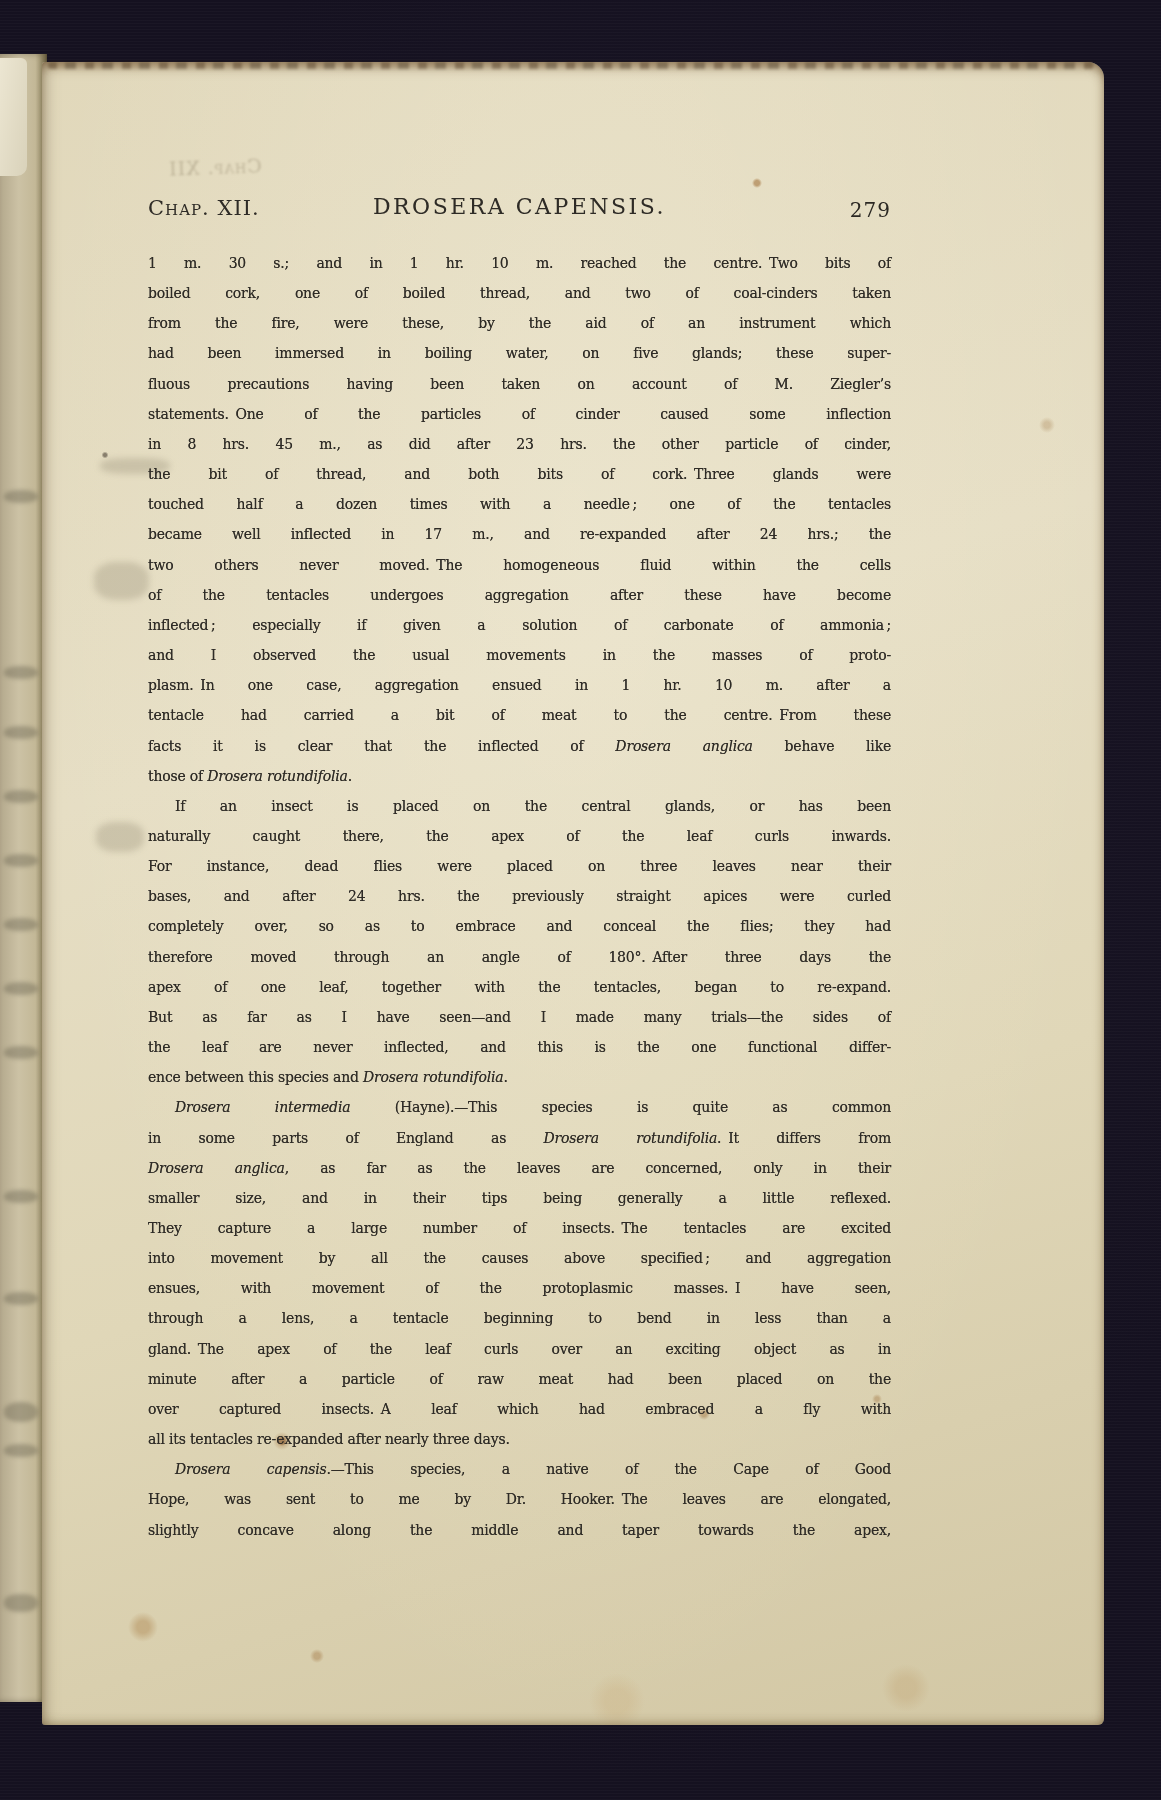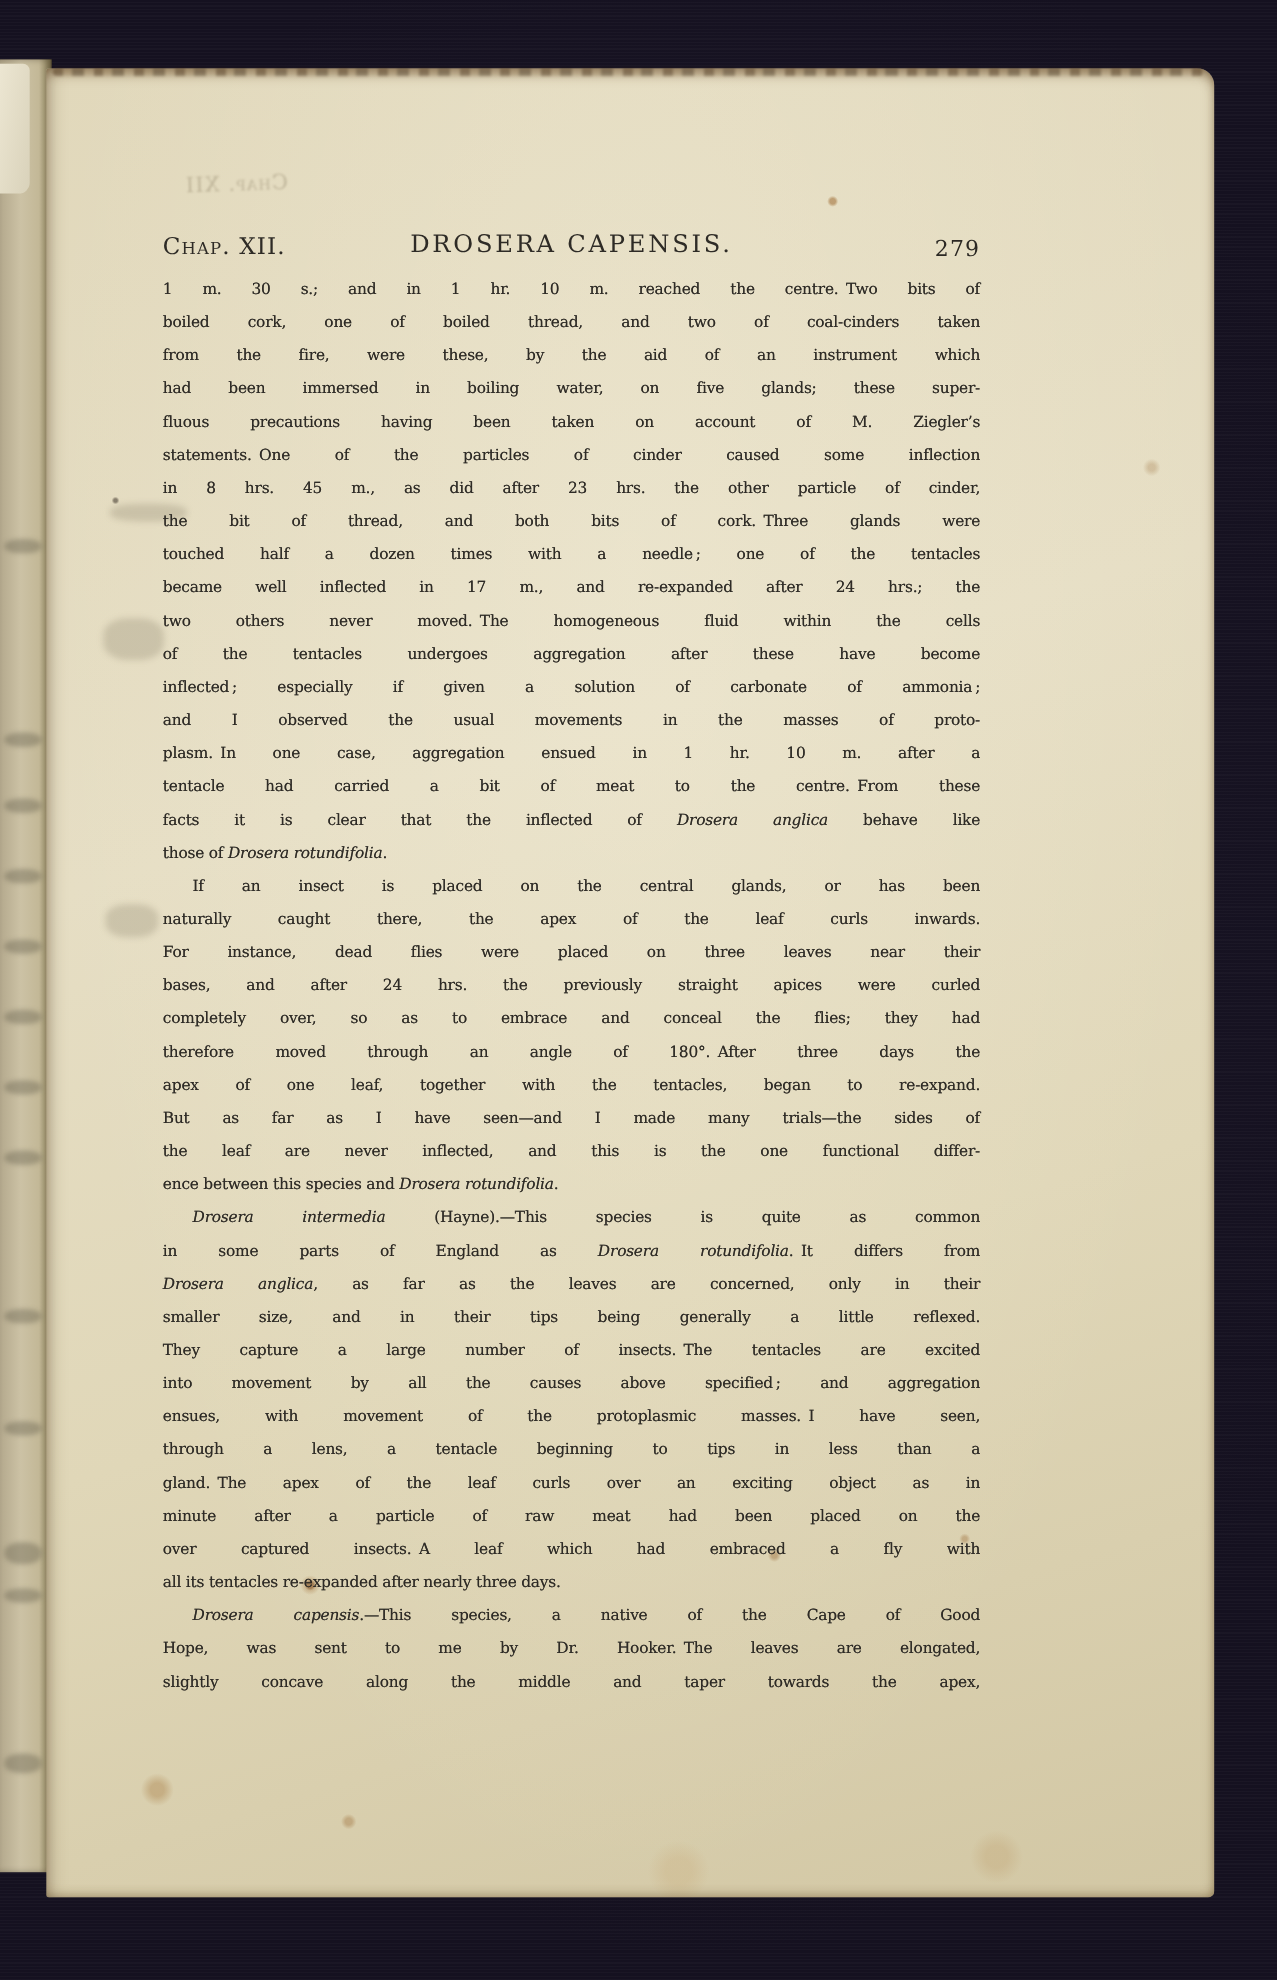--- a/index.html
+++ b/index.html
@@ -62,21 +62,21 @@
   .ghost{
     position:absolute;left:126px;top:94px;
     font-size:19px;color:#8d8166;opacity:.42;
     transform:scaleX(-1) rotate(2deg);filter:blur(1.1px);
     font-variant:small-caps;letter-spacing:1px;
   }
   .body-smudge{position:absolute;background:rgba(110,100,78,.22);filter:blur(3px);border-radius:40%;}
 
   
   .header{
-    position:absolute;left:106px;top:140px;width:743px;height:36px;
+    position:absolute;left:106px;top:124px;width:743px;height:36px;
   }
   .hchap{
     position:absolute;left:0;bottom:2px;font-size:21px;color:#2e2b26;
     font-variant:small-caps;letter-spacing:1px;
   }
   .htitle{
     position:absolute;left:50%;transform:translateX(-50%);bottom:3px;
     font-size:22px;color:#2e2b26;letter-spacing:2.5px;white-space:nowrap;
   }
   .hnum{
@@ -163,21 +163,21 @@
         <div class="line"><span>But as far as I have seen—and I made many trials—the sides of</span></div>
         <div class="line"><span>the leaf are never inflected, and this is the one functional differ-</span></div>
         <div class="line nj"><span>ence between this species and </span><span class="it">Drosera rotundifolia</span><span>.</span></div>
         <div class="line ind"><span class="it">Drosera intermedia</span><span> (Hayne).—This species is quite as common</span></div>
         <div class="line"><span>in some parts of England as </span><span class="it">Drosera rotundifolia</span><span>. It differs from</span></div>
         <div class="line"><span class="it">Drosera anglica</span><span>, as far as the leaves are concerned, only in their</span></div>
         <div class="line"><span>smaller size, and in their tips being generally a little reflexed.</span></div>
         <div class="line"><span>They capture a large number of insects. The tentacles are excited</span></div>
         <div class="line"><span>into movement by all the causes above specified ; and aggregation</span></div>
         <div class="line"><span>ensues, with movement of the protoplasmic masses. I have seen,</span></div>
-        <div class="line"><span>through a lens, a tentacle beginning to tips in less than a</span></div>
+        <div class="line"><span>through a lens, a tentacle beginning to bend in less than a</span></div>
         <div class="line"><span>gland. The apex of the leaf curls over an exciting object as in</span></div>
         <div class="line"><span>minute after a particle of raw meat had been placed on the</span></div>
         <div class="line"><span>over captured insects. A leaf which had embraced a fly with</span></div>
         <div class="line nj"><span>all its tentacles re-expanded after nearly three days.</span></div>
         <div class="line ind"><span class="it">Drosera capensis</span><span>.—This species, a native of the Cape of Good</span></div>
         <div class="line"><span>Hope, was sent to me by Dr. Hooker. The leaves are elongated,</span></div>
         <div class="line"><span>slightly concave along the middle and taper towards the apex,</span></div>
       </div>
   </div>
 

